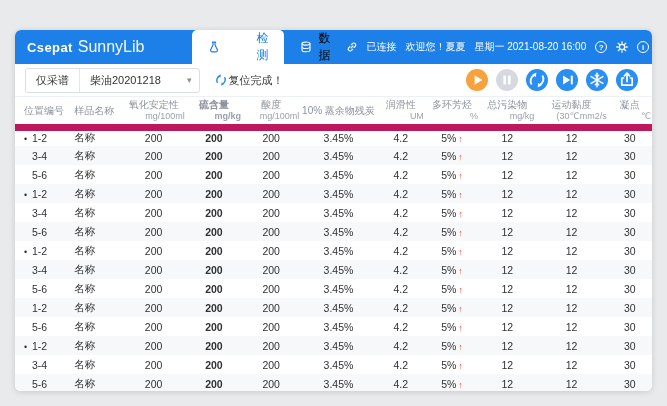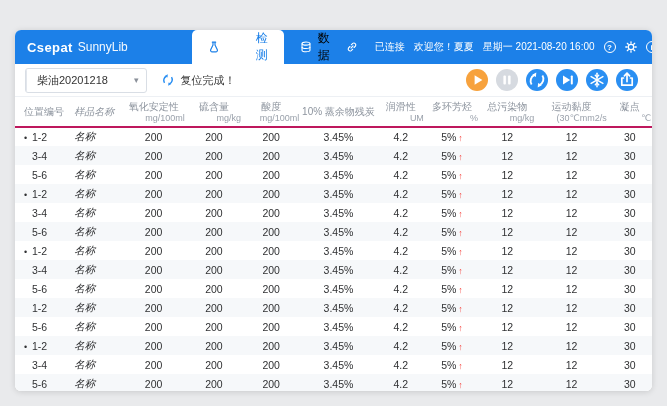--- a/index.html
+++ b/index.html
@@ -13,81 +13,81 @@
     position:absolute; left:15px; top:30px; width:637px; height:361px;
     background:#fff; border-radius:6px; overflow:hidden;
     box-shadow:0 1px 6px rgba(0,0,0,.14);
     display:flex; flex-direction:column;
   }
   
   .app-header {
     flex:0 0 30px; background:#1c80e8; color:#fff;
     display:flex; align-items:stretch; padding-left:12px;
   }
-  .brand { display:flex; align-items:center; gap:5px; margin-right:64px; }
+  .brand { display:flex; align-items:center; gap:5px; margin-right:48px; }
   .brand-bold { font-weight:bold; font-size:13px; letter-spacing:.4px; }
-  .brand-light { font-size:12px; font-weight:400; opacity:.95; }
+  .brand-light { font-size:16px; font-weight:400; opacity:.95; }
   .tabs { display:flex; align-items:stretch; }
   .tab {
     display:flex; align-items:center; gap:6px; padding:0 16px;
     font-size:12px; color:#000000; cursor:pointer;
   }
   .tab.active { background:#fff; color:#1c80e8; border-radius:5px 5px 0 0;gap:36px; }
   .header-right {
     margin-left:auto; display:flex; align-items:center; gap:9px;
     padding-right:10px; font-size:10px; white-space:nowrap;
   }
-  .conn { display:flex; align-items:center; gap:17px; }
+  .conn { display:flex; align-items:center; gap:8px; }
   .hicon { display:flex; align-items:center; justify-content:center; cursor:pointer; color:#fff; }
   .ring {
     width:12px; height:12px; border:1px solid #fff; border-radius:50%;
     font-size:8px; font-weight:bold; display:flex; align-items:center; justify-content:center;
   }
   
   .toolbar {
     flex:0 0 33px; background:#fff; border-bottom:1px solid #edf0f4;
     display:flex; align-items:center; gap:14px; padding:0 10px;
   }
   .sample-control {
     display:flex; align-items:center; height:25px;
     border:1px solid #d9dee5; border-radius:3px; font-size:11px; color:#333;
     overflow:hidden;
   }
   .spectrum-only { padding:0 10px; cursor:pointer; background:#fff; border:none; font-size:11px; color:#333; height:100%; }
   .control-divider { width:1px; height:100%; background:#e2e6ec; }
   .sample-select { display:flex; align-items:center; gap:26px; padding:0 8px 0 10px; cursor:pointer; }
   .caret { font-size:9px; color:#8a9099; }
-  .reset-status { display:flex; align-items:center; gap:5px; font-size:11px; color:#333; }
+  .reset-status { display:flex; align-items:center; font-size:11px; color:#333; }
   .reset-icon-wrap { color:#2a8ff2; display:flex; cursor:pointer; }
   .action-buttons { margin-left:auto; display:flex; gap:8px; padding-right:4px; }
   .abtn {
     width:22px; height:22px; border-radius:50%; border:none; padding:0;
     display:flex; align-items:center; justify-content:center; cursor:pointer; color:#fff;
   }
   .abtn.orange { background:#f7a23d; }
   .abtn.gray   { background:#d6dae0; }
   .abtn.blue   { background:#2a8ff2; }
   
   .table-wrap { flex:1; overflow:hidden; background:#fff; }
   table { width:100%; border-collapse:collapse; table-layout:fixed; }
   thead th {
     height:30px; font-weight:normal; color:#8d949e; font-size:10px;
-    border-bottom:2px solid #be185d; vertical-align:middle; padding:2px 1px;
+    border-bottom:7px solid #be185d; vertical-align:middle; padding:2px 1px;
     text-align:center;
   }
   .th-title { line-height:11px; }
   .th-unit  { font-size:9px; color:#9aa1ab; line-height:10px; margin-top:1px;text-align:right; }
   tbody td {
     height:19px; font-size:10.5px; color:#303133; padding:0 1px;
     text-align:center; white-space:nowrap; overflow:hidden;
   }
   tbody tr:nth-child(even) { background:#f6f8fa; }
   th.col-position, td.col-position, th.col-sample, td.col-sample { text-align:left; padding-left:9px; }
-  .col-position{width:50px;} .col-sample{width:56px;font-style:italic;} .col-oxidation{width:64px;}
-  .col-sulfur{width:56px;} .col-acidity{width:58px;} .col-residue{width:76px;}
+  .col-position{width:50px;} .col-sample{width:56px;} .col-oxidation{width:64px;}
+  .col-sulfur{width:56px;font-weight:bold;} .col-acidity{width:58px;} .col-residue{width:76px;}
   .col-lubricity{width:48px;} .col-pah{width:54px;margin-top:15px;} .col-contaminants{width:56px;}
   .col-viscosity{width:72px;margin-top:10px;} .col-freezing{width:44px;}
   .row-marker { display:inline-block; width:8px; color:#303133; font-size:9px; }
   .row-marker.hidden { visibility:hidden; }
   .alert-arrow { color:#f54a45; font-size:9px; font-weight:bold; margin-left:2px; }
 </style>
 </head>
 <body>
 
 <div class="window">
@@ -162,20 +162,21 @@
               <path d="M6.8 7h6"></path>
               <path d="M10.8 4.8L13 7l-2.2 2.2"></path>
             </g>
           </svg>
       </span>
     </div>
   </div>
 
   <div class="toolbar">
     <div class="sample-control">
+      <button class="spectrum-only">仅采谱</button>
       <span class="control-divider"></span>
       <span class="sample-select">
         <span>柴油20201218</span>
         <span class="caret">▾</span>
       </span>
     </div>
     <div class="reset-status">
       <span class="reset-icon-wrap">
         <svg width="14" height="14" viewBox="0 0 14 14">
             <g fill="none" stroke="currentColor" stroke-width="1.5">

